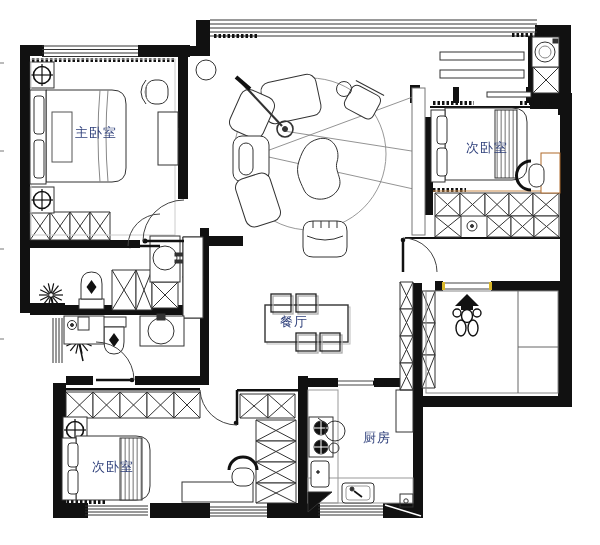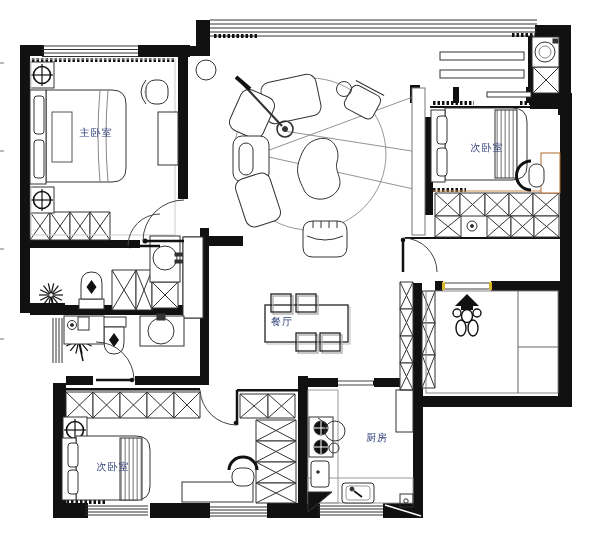--- a/index.html
+++ b/index.html
@@ -1,19 +1,19 @@
 <!DOCTYPE html>
 <html style="--label-color: #2e3f7a;"><head>
 <meta charset="utf-8">
 <style>
   html,body{margin:0;padding:0;background:#fff;}
   .plan{position:relative;width:600px;height:545px;background:#fff;overflow:hidden;
         font-family:"DejaVu Sans",sans-serif;}
   .plan svg{position:absolute;left:0;top:0;}
-  .rlabel{position:absolute;transform:translate(-50%,-50%);font-size:10px;
+  .rlabel{position:absolute;transform:translate(-50%,-50%);font-size:13px;
           letter-spacing:1px;color:var(--label-color,#2e3f7a);white-space:nowrap;
           font-family:"DejaVu Sans",sans-serif;}
 </style>
 </head>
 <body>
 
 <div class="plan">
 <svg width="600" height="545" viewBox="0 0 600 545">
   <defs>
     <pattern id="stripe" patternUnits="userSpaceOnUse" width="4" height="4">
@@ -466,15 +466,15 @@
     <rect x="0" y="62" width="4" height="2"></rect>
     <rect x="0" y="150" width="4" height="2"></rect>
     <rect x="0" y="248" width="4" height="2"></rect>
     <rect x="0" y="338" width="4" height="2"></rect>
   </g>
 </svg>
 
 <div class="rlabel" style="left:96px;top:133px">主卧室</div>
 <div class="rlabel" style="left:487px;top:148px">次卧室</div>
 <div class="rlabel" style="left:113px;top:467px">次卧室</div>
-<div class="rlabel" style="left:282px;top:322px">餐厅</div>
+<div class="rlabel" style="left:294px;top:322px">餐厅</div>
 <div class="rlabel" style="left:377px;top:438px">厨房</div>
 </div>
 
 </body></html>

